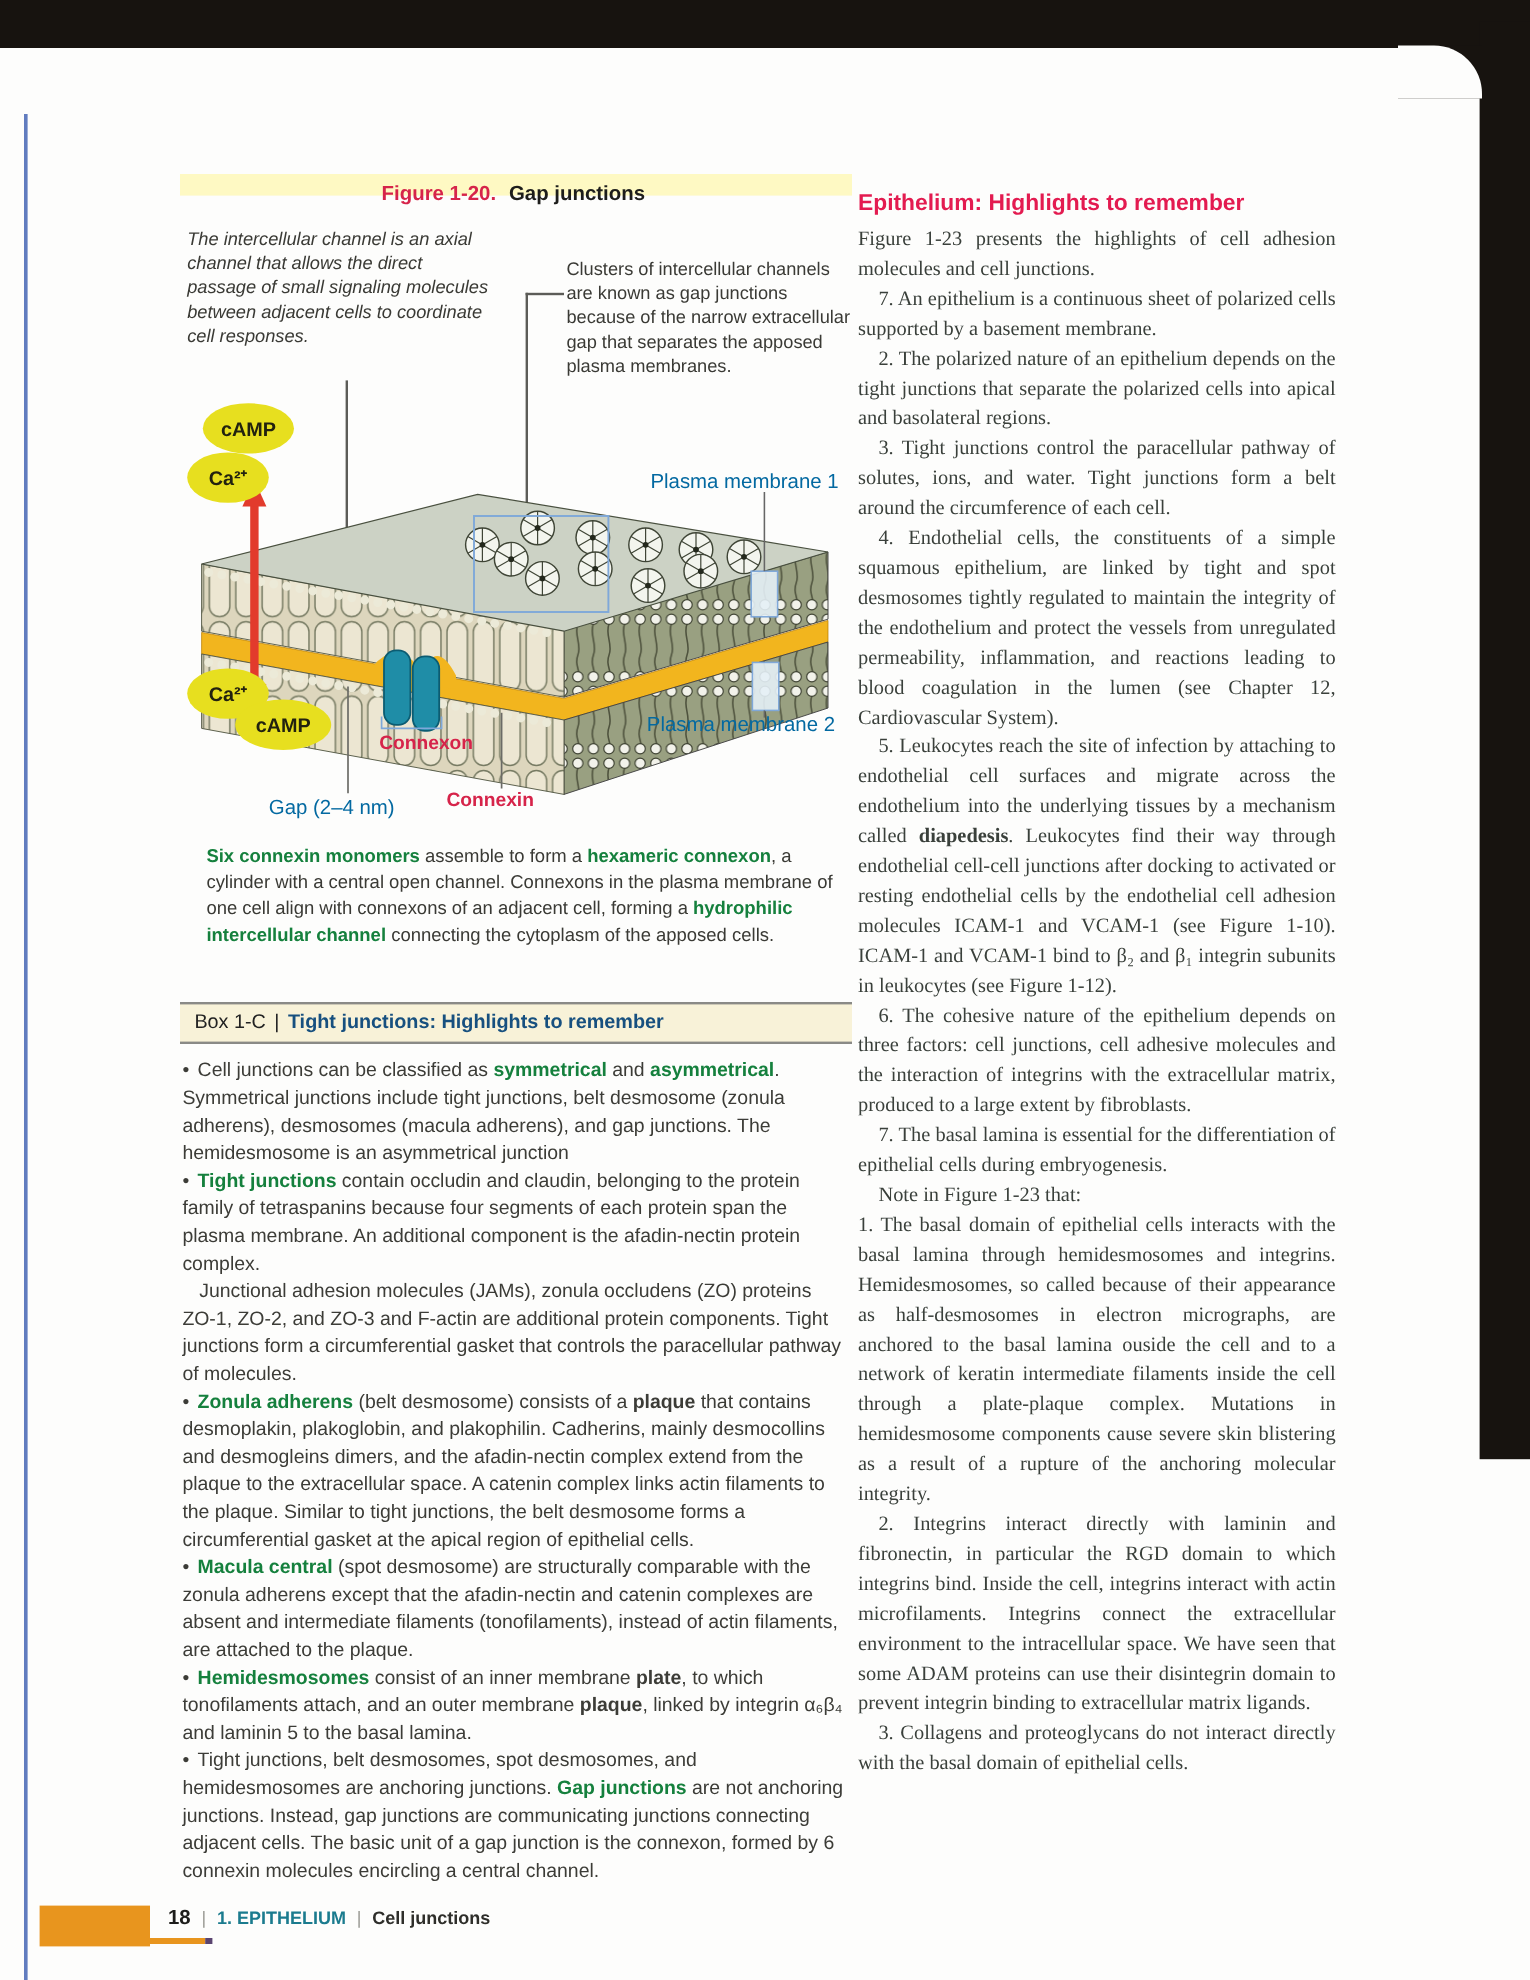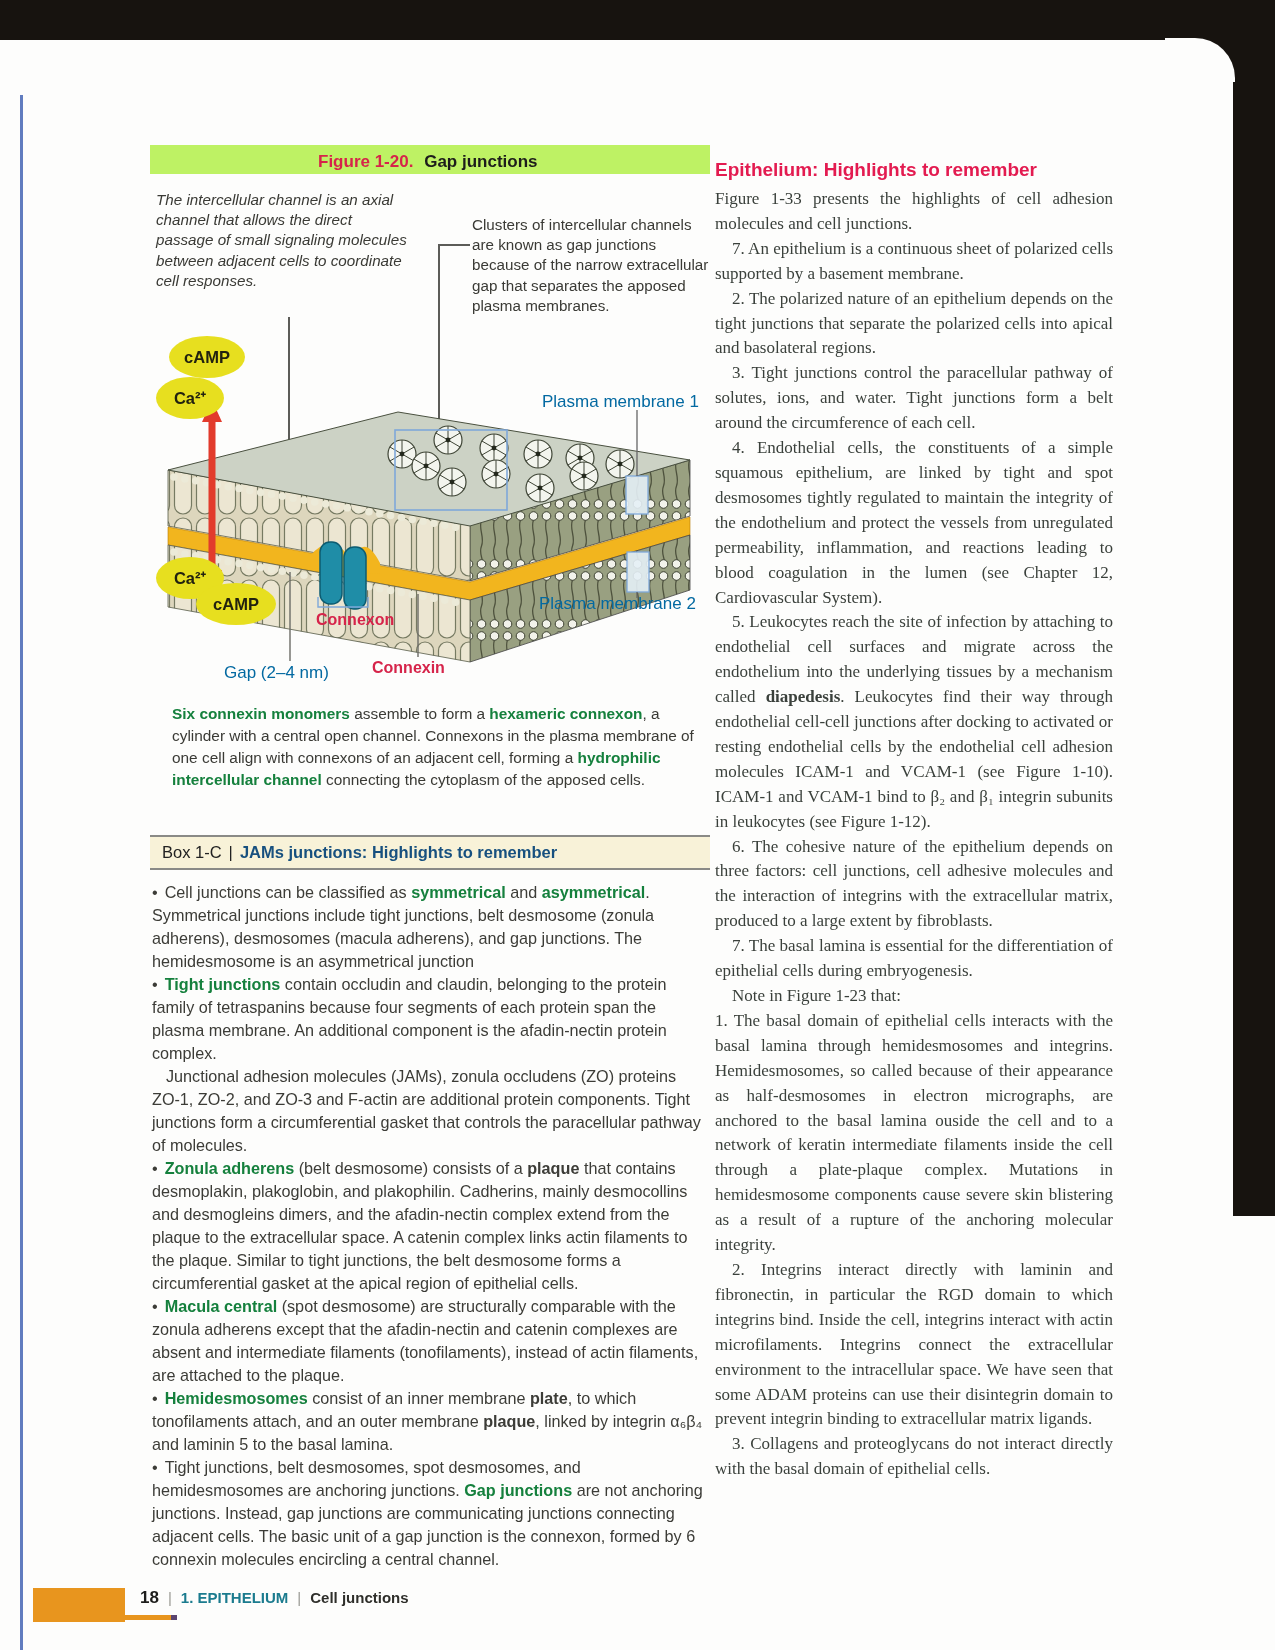--- a/index.html
+++ b/index.html
@@ -8,21 +8,21 @@
   
   .top-bar{position:absolute;left:0;top:0;width:100%;height:40px;background:#17130f;}
   .right-band{position:absolute;right:0;top:18px;width:42px;height:1198px;background:#17130f;}
   .corner-black{position:absolute;top:38px;right:40px;width:70px;height:44px;background:#17130f;}
   .corner-curve{position:absolute;top:38px;right:40px;width:70px;height:44px;background:#fdfdfc;
                 border-top-right-radius:40px;}
   .edge-line{position:absolute;left:20px;top:95px;height:1555px;width:2.5px;background:#4565b4;opacity:.85;}
 
   
   .left-col{position:absolute;left:150px;top:145px;width:560px;}
-  .fig-band{position:relative;height:29px;background:#bef264;}
+  .fig-band{position:relative;height:18px;background:#fef9c3;}
   .fig-band .t{position:absolute;left:168px;top:7px;font-size:17px;font-weight:bold;white-space:nowrap;}
   .fig-label{color:#d6244a;}
   .fig-title{color:#1d1d1b;margin-left:6px;}
   .ann{position:absolute;font-size:15.2px;line-height:1.33;color:#3a3a35;}
   .ann-left{left:6px;top:45px;width:252px;font-style:italic;}
   .ann-right{left:322px;top:70px;width:240px;}
   .conn{position:absolute;background:#5c5c58;}
   .c1{left:138px;top:172px;width:1.5px;height:125px;}
   .c2{left:288px;top:99px;width:32px;height:1.5px;}
   .c3{left:288px;top:99px;width:1.5px;height:178px;}
@@ -170,37 +170,37 @@
       <div class="dlabel pm2">Plasma membrane 2</div>
       <div class="red-lab connexon-lab">Connexon</div>
       <div class="red-lab connexin-lab">Connexin</div>
       <div class="dlabel gap-lab">Gap (2–4 nm)</div>
     </div>
 
     <div class="caption"><span class="rb">Six connexin monomers</span><span> assemble to form a </span><span class="rb">hexameric connexon</span><span>, a cylinder with a central open channel. Connexons in the plasma membrane of one cell align with connexons of an adjacent cell, forming a </span><span class="rb">hydrophilic intercellular channel</span><span> connecting the cytoplasm of the apposed cells.</span></div>
 
     <div class="box">
       <div class="box-head">
-        <span class="box-label">Box 1-C</span><span class="box-sep">|</span><span class="box-title">JAMs junctions: Highlights to remember</span>
+        <span class="box-label">Box 1-C</span><span class="box-sep">|</span><span class="box-title">Tight junctions: Highlights to remember</span>
       </div>
       <div class="box-body">
         <p><span class="bdot">•</span><span><span>Cell junctions can be classified as </span><span class="rb">symmetrical</span><span> and </span><span class="rb">asymmetrical</span><span>. Symmetrical junctions include tight junctions, belt desmosome (zonula adherens), desmosomes (macula adherens), and gap junctions. The hemidesmosome is an asymmetrical junction</span></span></p>
         <p><span class="bdot">•</span><span><span class="rb">Tight junctions</span><span> contain occludin and claudin, belonging to the protein family of tetraspanins because four segments of each protein span the plasma membrane. An additional component is the afadin-nectin protein complex.</span></span></p>
         <p class="cont"><span><span>Junctional adhesion molecules (JAMs), zonula occludens (ZO) proteins ZO-1, ZO-2, and ZO-3 and F-actin are additional protein components. Tight junctions form a circumferential gasket that controls the paracellular pathway of molecules.</span></span></p>
         <p><span class="bdot">•</span><span><span class="rb">Zonula adherens</span><span> (belt desmosome) consists of a </span><span class="b">plaque</span><span> that contains desmoplakin, plakoglobin, and plakophilin. Cadherins, mainly desmocollins and desmogleins dimers, and the afadin-nectin complex extend from the plaque to the extracellular space. A catenin complex links actin filaments to the plaque. Similar to tight junctions, the belt desmosome forms a circumferential gasket at the apical region of epithelial cells.</span></span></p>
         <p><span class="bdot">•</span><span><span class="rb">Macula central</span><span> (spot desmosome) are structurally comparable with the zonula adherens except that the afadin-nectin and catenin complexes are absent and intermediate filaments (tonofilaments), instead of actin filaments, are attached to the plaque.</span></span></p>
         <p><span class="bdot">•</span><span><span class="rb">Hemidesmosomes</span><span> consist of an inner membrane </span><span class="b">plate</span><span>, to which tonofilaments attach, and an outer membrane </span><span class="b">plaque</span><span>, linked by integrin α₆β₄ and laminin 5 to the basal lamina.</span></span></p>
         <p><span class="bdot">•</span><span><span>Tight junctions, belt desmosomes, spot desmosomes, and hemidesmosomes are anchoring junctions. </span><span class="rb">Gap junctions</span><span> are not anchoring junctions. Instead, gap junctions are communicating junctions connecting adjacent cells. The basic unit of a gap junction is the connexon, formed by 6 connexin molecules encircling a central channel.</span></span></p>
       </div>
     </div>
   </div>
 
   <div class="right-col">
     <h2>Epithelium: Highlights to remember</h2>
-    <p><span>Figure 1-33 presents the highlights of cell adhesion molecules and cell junctions.</span></p>
+    <p><span>Figure 1-23 presents the highlights of cell adhesion molecules and cell junctions.</span></p>
     <p class="ind"><span>7. An epithelium is a continuous sheet of polarized cells supported by a basement membrane.</span></p>
     <p class="ind"><span>2. The polarized nature of an epithelium depends on the tight junctions that separate the polarized cells into apical and basolateral regions.</span></p>
     <p class="ind"><span>3. Tight junctions control the paracellular pathway of solutes, ions, and water. Tight junctions form a belt around the circumference of each cell.</span></p>
     <p class="ind"><span>4. Endothelial cells, the constituents of a simple squamous epithelium, are linked by tight and spot desmosomes tightly regulated to maintain the integrity of the endothelium and protect the vessels from unregulated permeability, inflammation, and reactions leading to blood coagulation in the lumen (see Chapter 12, Cardiovascular System).</span></p>
     <p class="ind"><span>5. Leukocytes reach the site of infection by attaching to endothelial cell surfaces and migrate across the endothelium into the underlying tissues by a mechanism called </span><span class="b">diapedesis</span><span>. Leukocytes find their way through endothelial cell-cell junctions after docking to activated or resting endothelial cells by the endothelial cell adhesion molecules ICAM-1 and VCAM-1 (see Figure 1-10). ICAM-1 and VCAM-1 bind to β₂ and β₁ integrin subunits in leukocytes (see Figure 1-12).</span></p>
     <p class="ind"><span>6. The cohesive nature of the epithelium depends on three factors: cell junctions, cell adhesive molecules and the interaction of integrins with the extracellular matrix, produced to a large extent by fibroblasts.</span></p>
     <p class="ind"><span>7. The basal lamina is essential for the differentiation of epithelial cells during embryogenesis.</span></p>
     <p class="ind"><span>Note in Figure 1-23 that:</span></p>
     <p><span>1. The basal domain of epithelial cells interacts with the basal lamina through hemidesmosomes and integrins. Hemidesmosomes, so called because of their appearance as half-desmosomes in electron micrographs, are anchored to the basal lamina ouside the cell and to a network of keratin intermediate filaments inside the cell through a plate-plaque complex. Mutations in hemidesmosome components cause severe skin blistering as a result of a rupture of the anchoring molecular integrity.</span></p>
     <p class="ind"><span>2. Integrins interact directly with laminin and fibronectin, in particular the RGD domain to which integrins bind. Inside the cell, integrins interact with actin microfilaments. Integrins connect the extracellular environment to the intracellular space. We have seen that some ADAM proteins can use their disintegrin domain to prevent integrin binding to extracellular matrix ligands.</span></p>

